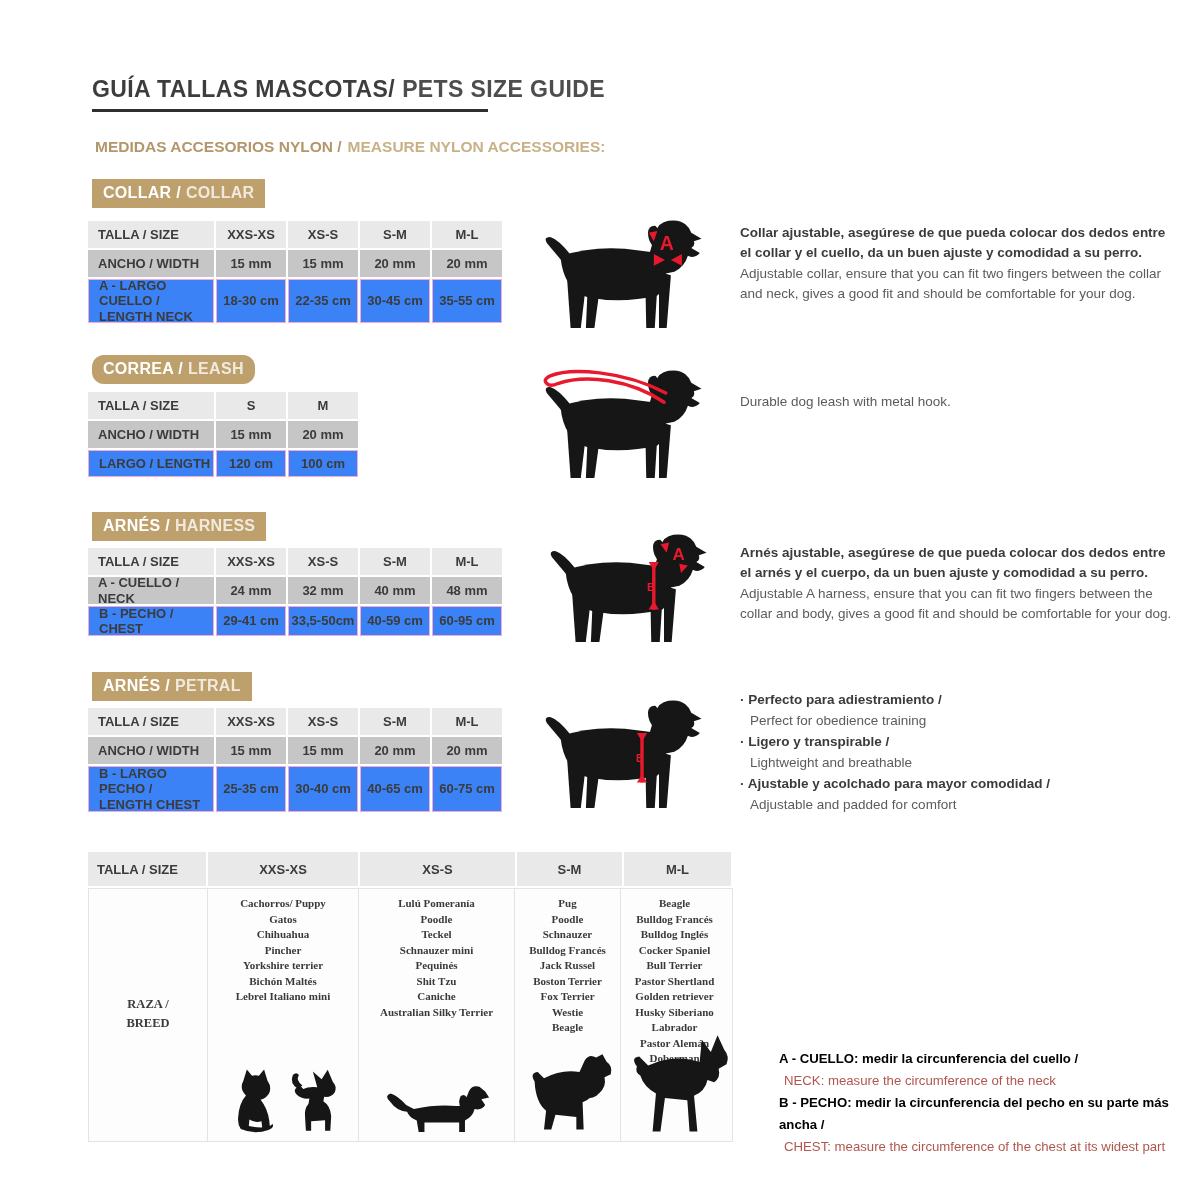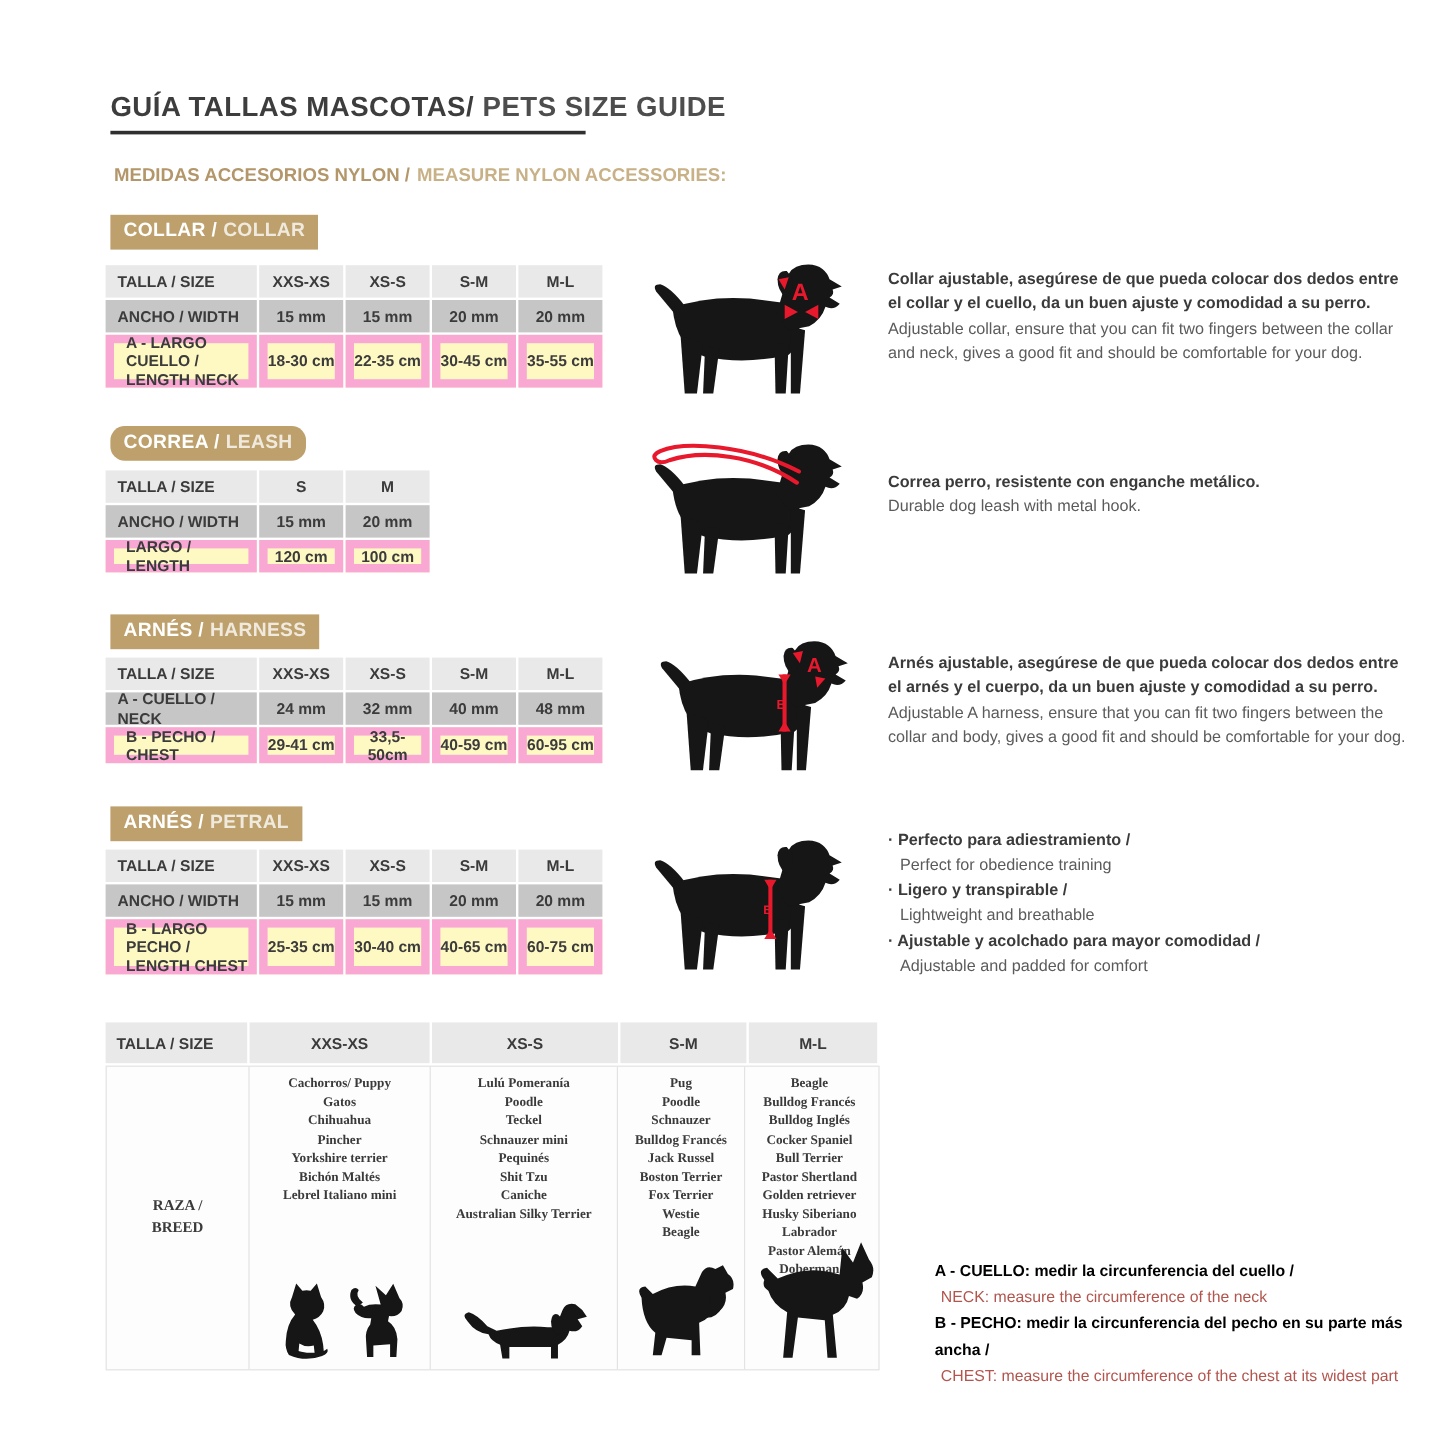--- a/index.html
+++ b/index.html
@@ -22,21 +22,21 @@
   }
   .badge .en { opacity:0.78; font-weight:600; margin-left:5px; }
   
   .size-table { position:absolute; display:grid; gap:2px; font-size:13px; font-weight:bold; color:#3b3b3b; }
   .cols5 { grid-template-columns:126px 70px 70px 70px 70px; }
   .cols3 { grid-template-columns:126px 70px 70px; }
   .cell { display:flex; align-items:center; justify-content:center; text-align:center; line-height:1.18; white-space:pre-line; box-sizing:border-box; }
   .cell.lbl { justify-content:flex-start; text-align:left; padding-left:10px; }
   .th { background:#e9e9e9; }
   .shade { background:#c6c6c6; }
-  .plain { background:#fef9c3; border:7px solid #f9a8d4; }
+  .plain { background:#3b82f6; border:1px solid #f9a8d4; }
   
   .diagram { position:absolute; }
   
   .desc { position:absolute; width:436px; font-size:13.5px; line-height:1.5; }
   .desc .es { display:block; font-weight:bold; color:#3b3b3b; }
   .desc .en { display:block; color:#5b5b5b; }
   .features { position:absolute; width:436px; font-size:13.5px; line-height:1.55; }
   .feature .es { display:block; font-weight:bold; color:#3b3b3b; }
   .feature .es::before { content:"· "; }
   .feature .en { display:block; color:#5b5b5b; padding-left:10px; }
@@ -156,21 +156,20 @@
     <div class="cell plain">120 cm</div>
     <div class="cell plain">100 cm</div>
   </div>
   <div class="diagram" style="left:540px; top:364px;">
     <svg width="170" height="119" viewBox="0 0 200 140" xmlns="http://www.w3.org/2000/svg">
       <use href="#dog-base"></use>
       <path d="M148,34 C98,8 36,4 12,14 Q3,18 8,23 Q12,27 21,23 C54,12 106,18 146,45" fill="none" stroke="#e8192c" stroke-width="4" stroke-linecap="round"></path>
     </svg>
   </div>
   <div class="desc" style="left:740px; top:392px;">
-    <span class="es">Correa perro, resistente con enganche metálico.</span>
     <span class="en">Durable dog leash with metal hook.</span>
   </div>
 
   <div class="badge" style="left:92px; top:512px;">
     <span>ARNÉS /</span><span class="en">HARNESS</span>
   </div>
   <div class="size-table cols5" style="left:88px; top:548px; grid-template-rows:27px 27px 30px;">
     <div class="cell th lbl">TALLA / SIZE</div>
     <div class="cell th">XXS-XS</div>
     <div class="cell th">XS-S</div>

